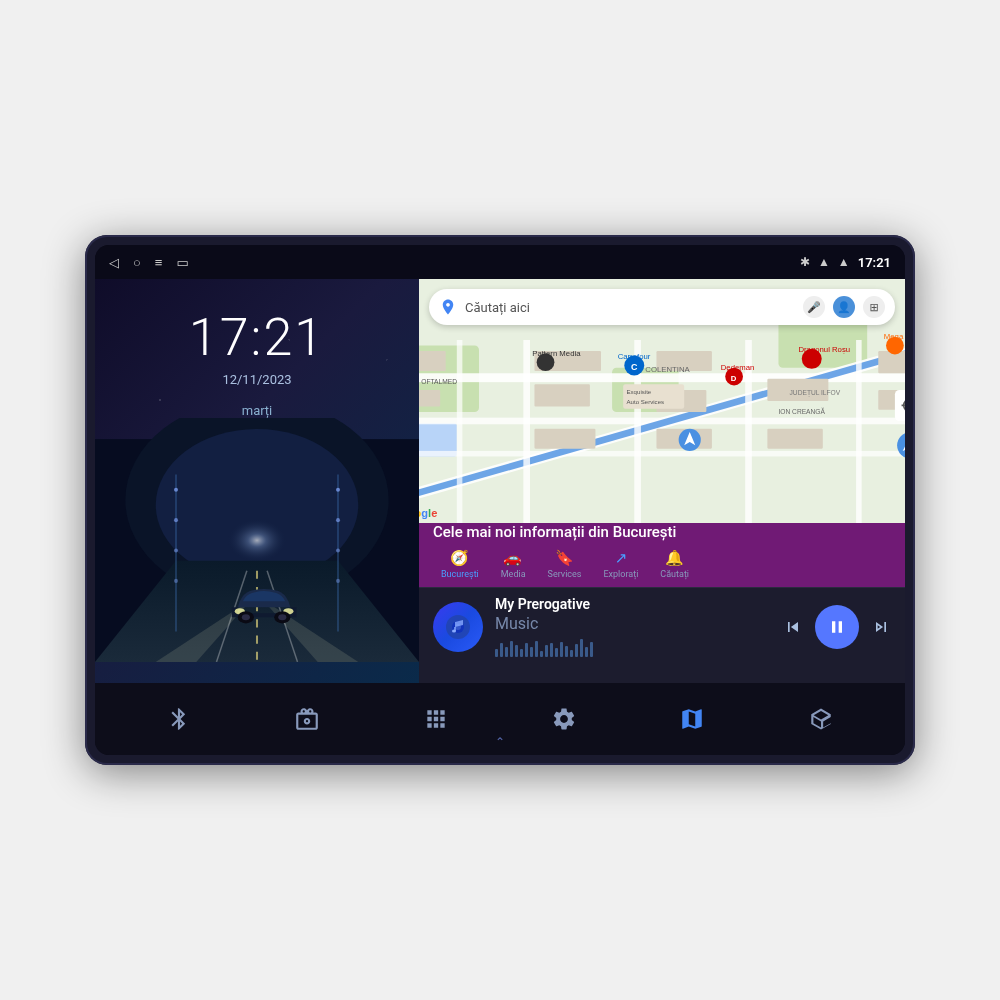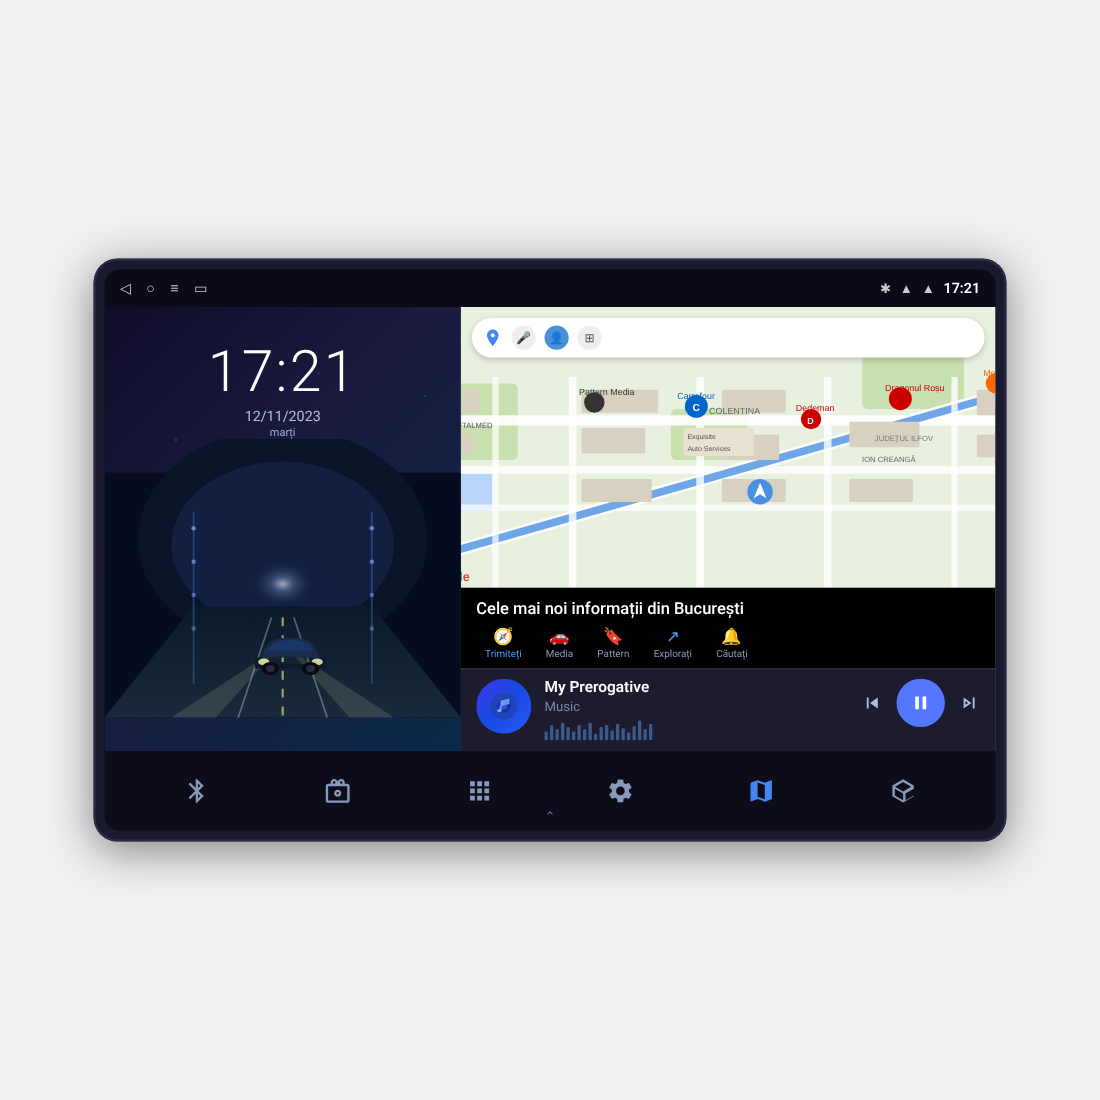--- a/index.html
+++ b/index.html
@@ -103,23 +103,23 @@
       letter-spacing: 2px;
     }
 
     .clock-date {
       font-size: 13px;
       color: #aac0e0;
       margin-top: 4px;
     }
 
     .clock-day {
-      font-size: 10px;
+      font-size: 13px;
       color: #8ab0d0;
-      margin-top: 1px;
+      margin-top: 16px;
     }
 
     
     .tunnel-section {
       position: relative;
       z-index: 2;
       width: 100%;
       flex: 1;
       display: flex;
       align-items: center;
@@ -182,22 +182,22 @@
       color: #555;
     }
 
     .map-action-icon.profile {
       background: #4a90d9;
       color: #fff;
     }
 
     
     .info-panel {
-      background: #000000;
-      padding: 10px 14px 6px;
+      background: #701a75;
+      padding: 0 14px 6px;
     }
 
     .info-title {
       color: #fff;
       font-size: 15px;
       font-weight: 500;
       margin-bottom: 6px;
     }
 
     .info-tabs {
@@ -224,23 +224,23 @@
       color: #8899bb;
     }
 
     .info-tab.active .info-tab-label {
       color: #4a9eff;
     }
 
     
     .music-player {
       background: #1c1c2e;
-      padding: 8px 14px 10px;
-      display: flex;
-      align-items: flex-start;
+      padding: 8px 14px 26px;
+      display: flex;
+      align-items: center;
       gap: 12px;
       border-top: 1px solid #2a2a3e;
     }
 
     .album-art {
       width: 50px; height: 50px;
       border-radius: 50%;
       background: linear-gradient(135deg, #4a4af0, #2a6aee);
       display: flex; align-items: center; justify-content: center;
       flex-shrink: 0;
@@ -258,21 +258,21 @@
     }
 
     .music-title {
       color: #fff;
       font-size: 14px;
       font-weight: 600;
     }
 
     .music-subtitle {
       color: #7788aa;
-      font-size: 12px;
+      font-size: 16px;
       margin-top: 2px;
     }
 
     .music-waveform {
       display: flex; align-items: flex-end; gap: 2px; height: 20px; margin-top: 4px;
     }
 
     .waveform-bar {
       background: #3a5a8a;
       width: 3px;
@@ -512,42 +512,43 @@
 
             <circle cx="469" cy="150" r="12" fill="#4a90e2"></circle>
             <path d="M 469 142 L 476 155 L 469 152 L 462 155 Z" fill="#fff"></path>
           </svg>
 
           <div class="map-search-bar">
 
             <svg width="18" height="18" viewBox="0 0 24 24">
               <path d="M12 2C8.13 2 5 5.13 5 9c0 5.25 7 13 7 13s7-7.75 7-13c0-3.87-3.13-7-7-7zm0 9.5c-1.38 0-2.5-1.12-2.5-2.5s1.12-2.5 2.5-2.5 2.5 1.12 2.5 2.5-1.12 2.5-2.5 2.5z" fill="#4285F4"></path>
             </svg>
+            <span class="map-search-text">Căutați aici</span>
             <div class="map-search-actions">
               <div class="map-action-icon">🎤</div>
               <div class="map-action-icon profile">👤</div>
               <div class="map-action-icon">⊞</div>
             </div>
           </div>
         </div>
 
         <div class="info-panel">
           <div class="info-title">Cele mai noi informații din București</div>
           <div class="info-tabs">
             <div class="info-tab active">
               <span class="info-tab-icon">🧭</span>
-              <span class="info-tab-label">Trimiteți</span>
+              <span class="info-tab-label">București</span>
             </div>
             <div class="info-tab">
               <span class="info-tab-icon">🚗</span>
               <span class="info-tab-label">Media</span>
             </div>
             <div class="info-tab">
               <span class="info-tab-icon">🔖</span>
-              <span class="info-tab-label">Pattern</span>
+              <span class="info-tab-label">Services</span>
             </div>
             <div class="info-tab">
               <span class="info-tab-icon">↗</span>
               <span class="info-tab-label">Explorați</span>
             </div>
             <div class="info-tab">
               <span class="info-tab-icon">🔔</span>
               <span class="info-tab-label">Căutați</span>
             </div>
           </div>

